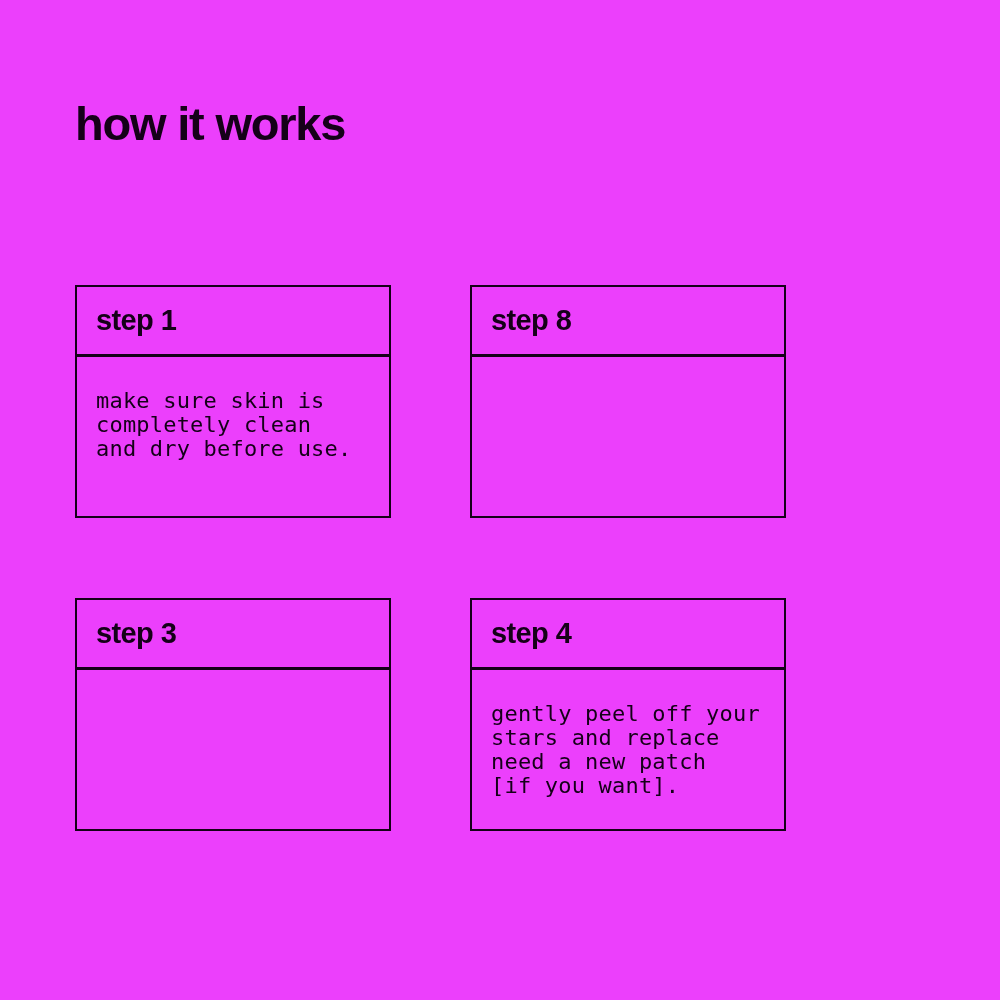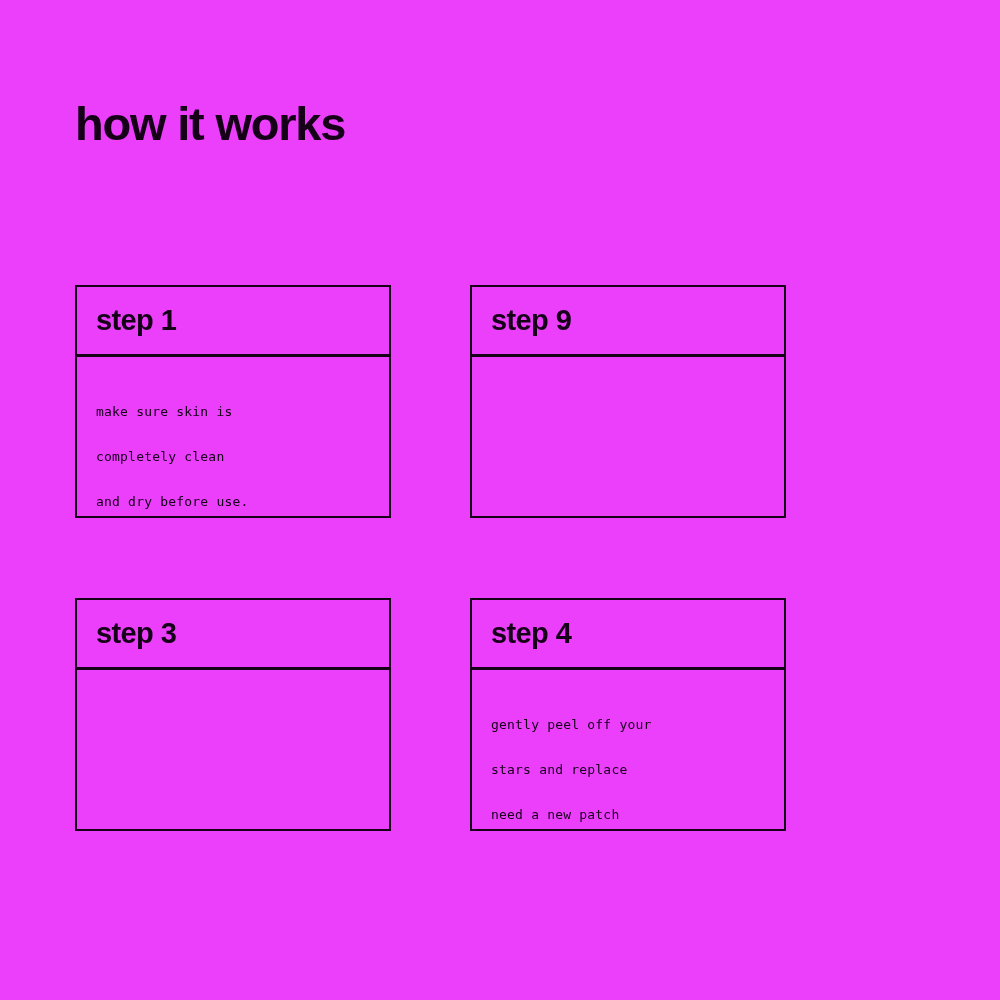--- a/index.html
+++ b/index.html
@@ -82,23 +82,23 @@
   }
 
   .step-card-body {
     flex: 1 1 auto;
     box-sizing: border-box;
     padding: 20px 14px 10px 19px;
   }
 
   .step-card-text {
     font-family: "DejaVu Sans Mono", "Liberation Mono", monospace;
-    font-size: 13px;
+    font-size: 22px;
     font-weight: 400;
-    line-height: 45px;
+    line-height: 24px;
     letter-spacing: 0.2px;
     color: #150018;
     white-space: pre-line;
     margin: 0;
   }
 </style>
 </head>
 <body>
 
 <div class="page">
@@ -113,21 +113,21 @@
       </div>
       <div class="step-card-body">
         <p class="step-card-text">make sure skin is
 completely clean
 and dry before use.</p>
       </div>
     </div>
 
     <div class="step-card">
       <div class="step-card-header">
-        <span class="step-card-title">step 9</span>
+        <span class="step-card-title">step 8</span>
       </div>
     </div>
 
     <div class="step-card">
       <div class="step-card-header">
         <span class="step-card-title">step 3</span>
       </div>
     </div>
 
     <div class="step-card">

